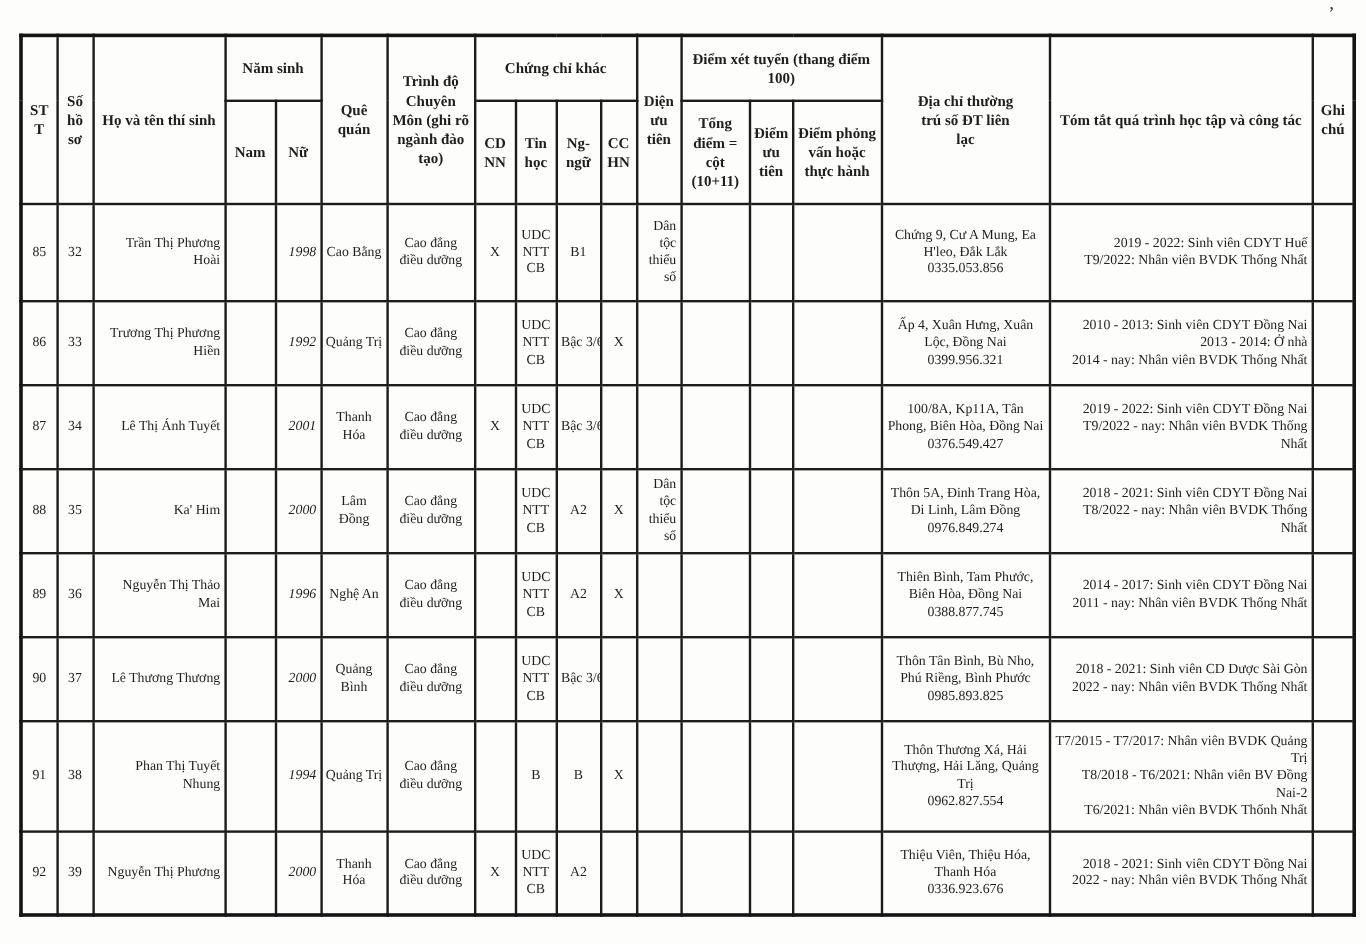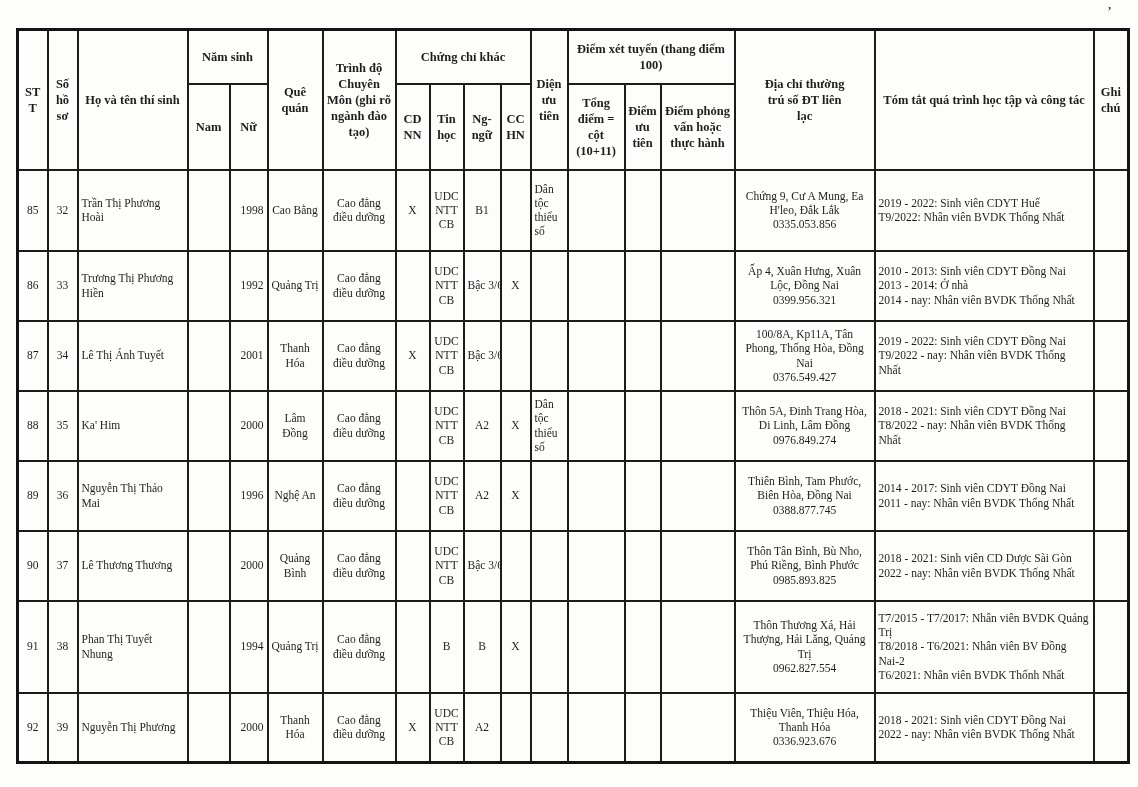--- a/index.html
+++ b/index.html
@@ -36,24 +36,24 @@
   }
   .doc td{
     font-size:11.5px;
     line-height:1.22;
   }
   th.stt-h{word-break:break-all;padding:0 5px;}
   th.addr-h{padding:2px 24px;}
   tr.hrow1{height:54px;}
   tr.hrow2{height:86px;}
   .center{text-align:center;}
-  .left{text-align:left;}
+  .left{text-align:right;}
   .right{text-align:right;}
   .name-cell{padding-left:4px;border-radius:9px;}
-  .year-cell{padding-right:2px;}
+  .year-cell{padding-right:2px;font-style:italic;}
   .priority-cell{font-size:11px;line-height:1.12;padding:1px 2px;}
   .nowrap{white-space:nowrap;font-size:10.5px;padding:1px 1px;}
   .tin-cell{font-size:11px;line-height:1.18;padding:1px 1px;}
   .addr-cell{font-size:11.3px;line-height:1.3;}
   .hist-cell{font-size:11.3px;line-height:1.32;padding:1px 4px;}
 </style>
 </head>
 <body>
 
 <span class="scan-artifact">’</span>
@@ -170,21 +170,21 @@
         <td class="center">Cao đẳng điều dưỡng</td>
         <td class="center">X</td>
         <td class="center tin-cell">UDC NTT CB</td>
         <td class="center nowrap">Bậc 3/6</td>
         <td class="center"></td>
         <td class="left priority-cell"></td>
         <td class="center"></td>
         <td class="center"></td>
         <td class="center"></td>
         <td class="center addr-cell">
-          <div>100/8A, Kp11A, Tân Phong, Thống Hòa, Đồng Nai</div>
+          <div>100/8A, Kp11A, Tân Phong, Biên Hòa, Đồng Nai</div>
           <div>0376.549.427</div>
         </td>
         <td class="left hist-cell">
           <div>2019 - 2022: Sinh viên CDYT Đồng Nai</div>
           <div>T9/2022 - nay: Nhân viên BVDK Thống Nhất</div>
         </td>
         <td class="center"></td>
       </tr>
       <tr style="height: 70px;">
         <td class="center">88</td>

